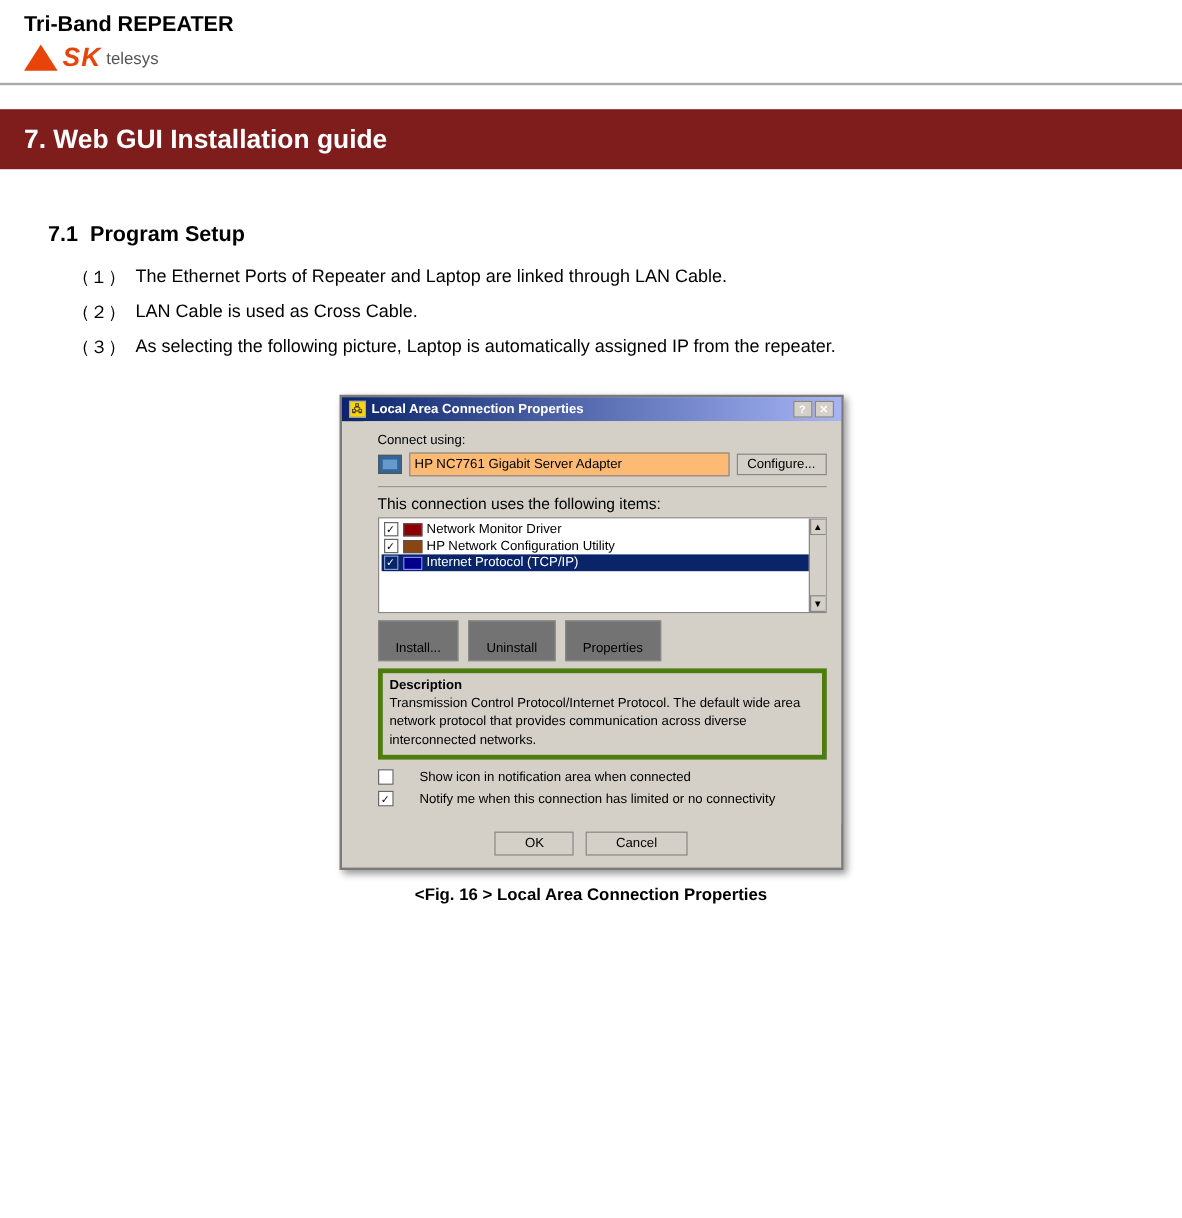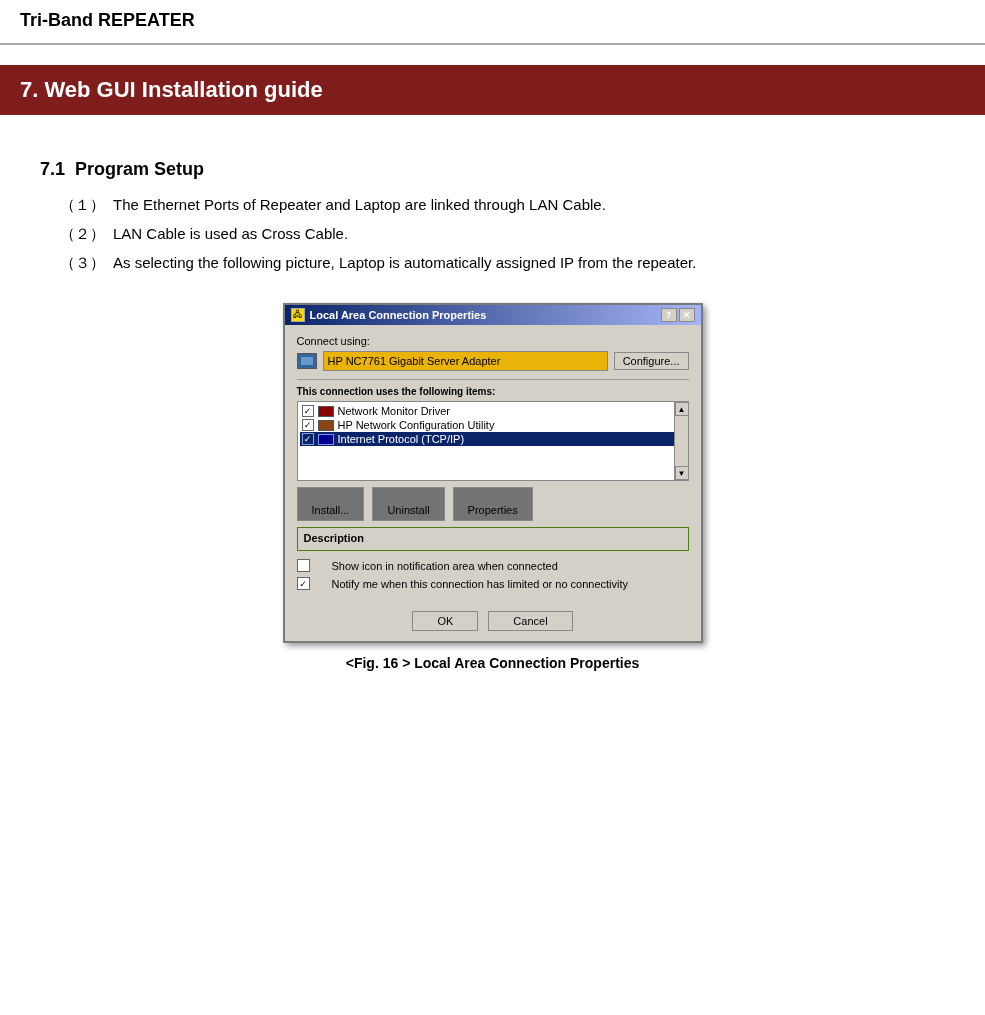--- a/index.html
+++ b/index.html
@@ -176,20 +176,21 @@
     }
     .dialog-tab.inactive {
       background: #c0bdb4;
       bottom: -2px;
       position: relative;
     }
 
     .dialog-body {
       padding: 10px 12px;
       background: #d4d0c8;
+      margin-left: 18px;
     }
 
     .dialog-label {
       font-size: 11px;
       margin-bottom: 4px;
     }
 
     .dialog-adapter-row {
       display: flex;
       align-items: center;
@@ -200,21 +201,21 @@
       width: 20px;
       height: 16px;
       background: #336699;
       border: 1px solid #555;
       display: flex;
       align-items: center;
       justify-content: center;
     }
     .adapter-name-box {
       flex: 1;
-      background: #eab308;
+      background: #fdba74;
       border: 1px solid #888;
       padding: 2px 4px;
       font-size: 11px;
       height: 20px;
       display: flex;
       align-items: center;
     }
     .configure-btn {
       padding: 2px 8px;
       background: #d4d0c8;
@@ -223,23 +224,22 @@
       cursor: pointer;
     }
 
     .divider-line {
       border: none;
       border-top: 1px solid #999;
       margin: 6px 0;
     }
 
     .items-label {
-      font-size: 10px;
+      font-size: 13px;
       margin-bottom: 4px;
-      font-weight: bold;
     }
 
     .items-listbox {
       background: #fff;
       border: 1px solid #888;
       height: 80px;
       margin-bottom: 6px;
       overflow: hidden;
       position: relative;
     }
@@ -308,21 +308,21 @@
     .dialog-action-btn {
       padding: 16px 14px;
       background: #737373;
       border: 1px solid #888;
       font-size: 11px;
       height: 34px;
       cursor: pointer;
     }
 
     .description-box {
-      border: 1px solid #4d7c0f;
+      border: 4px solid #4d7c0f;
       background: #d4d0c8;
       padding: 4px 6px;
       margin-bottom: 8px;
     }
     .description-title {
       font-size: 11px;
       font-weight: bold;
       margin-bottom: 2px;
     }
     .description-text {
@@ -366,20 +366,27 @@
       font-weight: bold;
       font-size: 14px;
       margin-top: 12px;
     }
   </style>
 </head>
 <body>
 
 <div class="header">
   <div class="header-title">Tri-Band REPEATER</div>
+  <div class="header-logo">
+    <div class="sk-logo">
+      <div class="sk-arrow"></div>
+      <span class="sk-text">SK</span>
+      <span class="telesys-text">telesys</span>
+    </div>
+  </div>
 </div>
 
 <div class="section-header">
   <span>7. Web GUI Installation guide</span>
 </div>
 
 <div class="content">
 
   <div class="subsection-title">
     <span>7.1</span>&nbsp;&nbsp;<span>Program Setup</span>
@@ -460,20 +467,21 @@
         </div>
 
         <div class="button-row">
           <button class="dialog-action-btn">Install...</button>
           <button class="dialog-action-btn">Uninstall</button>
           <button class="dialog-action-btn">Properties</button>
         </div>
 
         <div class="description-box">
           <div class="description-title">Description</div>
+          <div class="description-text">Transmission Control Protocol/Internet Protocol. The default wide area network protocol that provides communication across diverse interconnected networks.</div>
         </div>
 
         <div class="checkbox-row">
           <div class="cb-box"></div>
           <span>Show icon in notification area when connected</span>
         </div>
         <div class="checkbox-row">
           <div class="cb-box" style="background:#fff;">✓</div>
           <span>Notify me when this connection has limited or no connectivity</span>
         </div>

